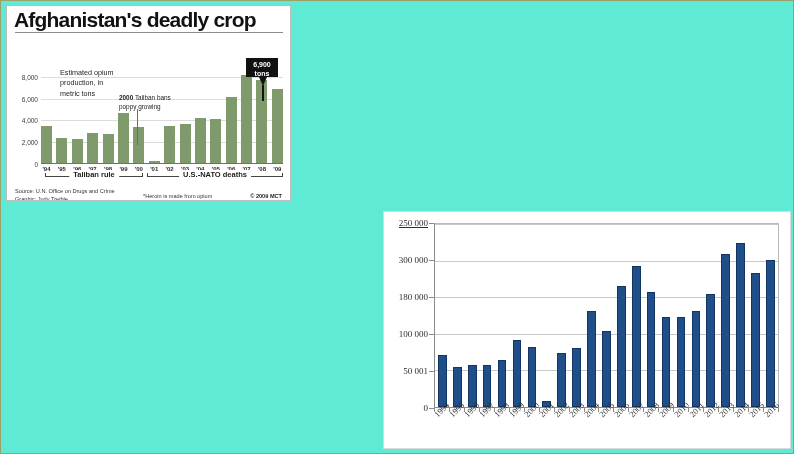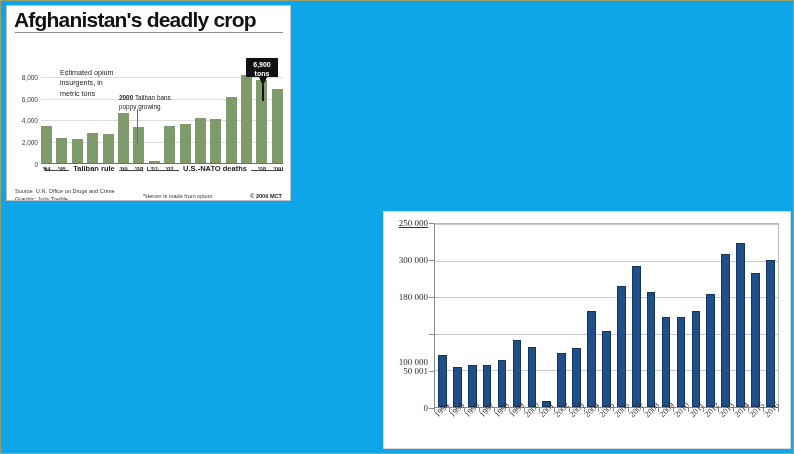--- a/index.html
+++ b/index.html
@@ -14,21 +14,21 @@
     font-family: "Liberation Sans", sans-serif;
     overflow: hidden;
     position: relative;
   }
   #page {
     position: relative;
     width: 794px;
     height: 454px;
     border: 1px solid #9aa06a;
     box-sizing: border-box;
-    background: #0ea5e9;
+    background: #5eead4;
   }
 
   
   #mct-graphic {
     position: absolute;
     left: 5px;
     top: 4px;
     width: 285px;
     height: 196px;
     background: #ffffff;
@@ -191,21 +191,21 @@
   #mct-callout-stem2 {
     position: absolute;
     left: 255px;
     top: 79px;
     width: 1.5px;
     height: 16px;
     background: #111111;
   }
   .era-group {
     position: absolute;
-    top: 160px;
+    top: 166px;
     height: 10px;
   }
   .era-group .era-line {
     position: absolute;
     top: 4px;
     left: 0;
     right: 0;
     height: 1px;
     background: #444;
   }
@@ -431,21 +431,21 @@
           <div class="bar" title="'03: 3600" style="height: 40%; background: rgb(127, 154, 107);"></div>
           <div class="bar" title="'04: 4200" style="height: 46.6667%; background: rgb(127, 154, 107);"></div>
           <div class="bar" title="'05: 4100" style="height: 45.5556%; background: rgb(127, 154, 107);"></div>
           <div class="bar" title="'06: 6100" style="height: 67.7778%; background: rgb(127, 154, 107);"></div>
           <div class="bar" title="'07: 8200" style="height: 91.1111%; background: rgb(127, 154, 107);"></div>
           <div class="bar" title="'08: 7700" style="height: 85.5556%; background: rgb(127, 154, 107);"></div>
           <div class="bar" title="'09: 6900" style="height: 76.6667%; background: rgb(127, 154, 107);"></div>
         </div>
     </div>
 
-    <div id="mct-annot-est">Estimated opium insurgents, in metric tons</div>
+    <div id="mct-annot-est">Estimated opium production, in metric tons</div>
 
     <div id="mct-annot-ban">
       <b>2000</b>
       <span>Taliban bans poppy growing</span>
     </div>
     <div id="mct-annot-ban-line"></div>
 
     <div id="mct-callout">
       <div>6,900</div>
       <div>tons</div>
@@ -492,21 +492,21 @@
       </div>
       <div class="note">*Heroin is made from opium</div>
       <div class="copy">© 2009 MCT</div>
     </div>
   </div>
 
   <div id="excel-chart">
     <div id="excel-ylabels">
         <span style="top: 100%;">0</span>
         <span style="top: 80%;">50 001</span>
-        <span style="top: 60%; margin-top: 28px;">100 000</span>
+        <span style="top: 60%;">100 000</span>
         <span style="top: 40%;">180 000</span>
         <span style="top: 20%;">300 000</span>
         <span style="top: 0%; text-decoration: underline;">250 000</span>
       </div>
     <div id="excel-yticks">
         <i style="top: 185px;"></i>
         <i style="top: 148px;"></i>
         <i style="top: 111px;"></i>
         <i style="top: 74px;"></i>
         <i style="top: 37px;"></i>

